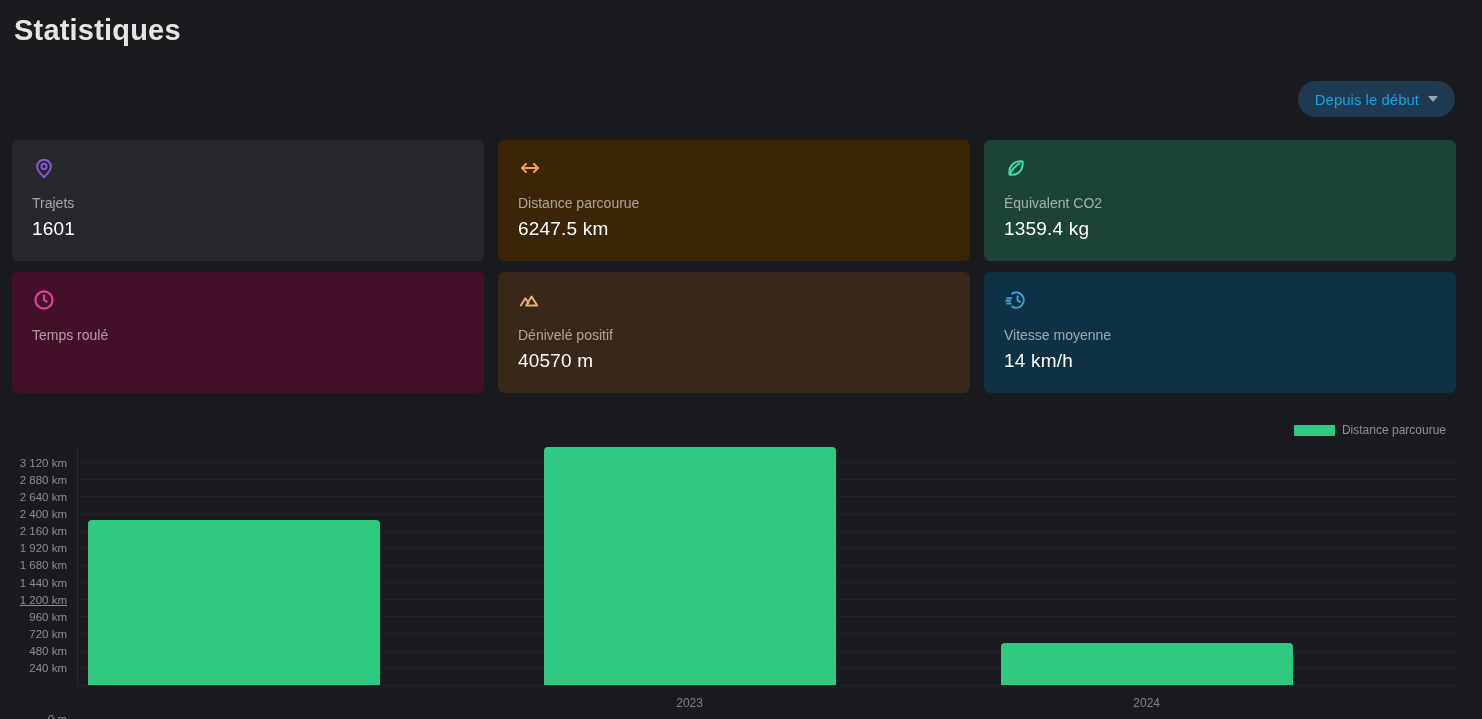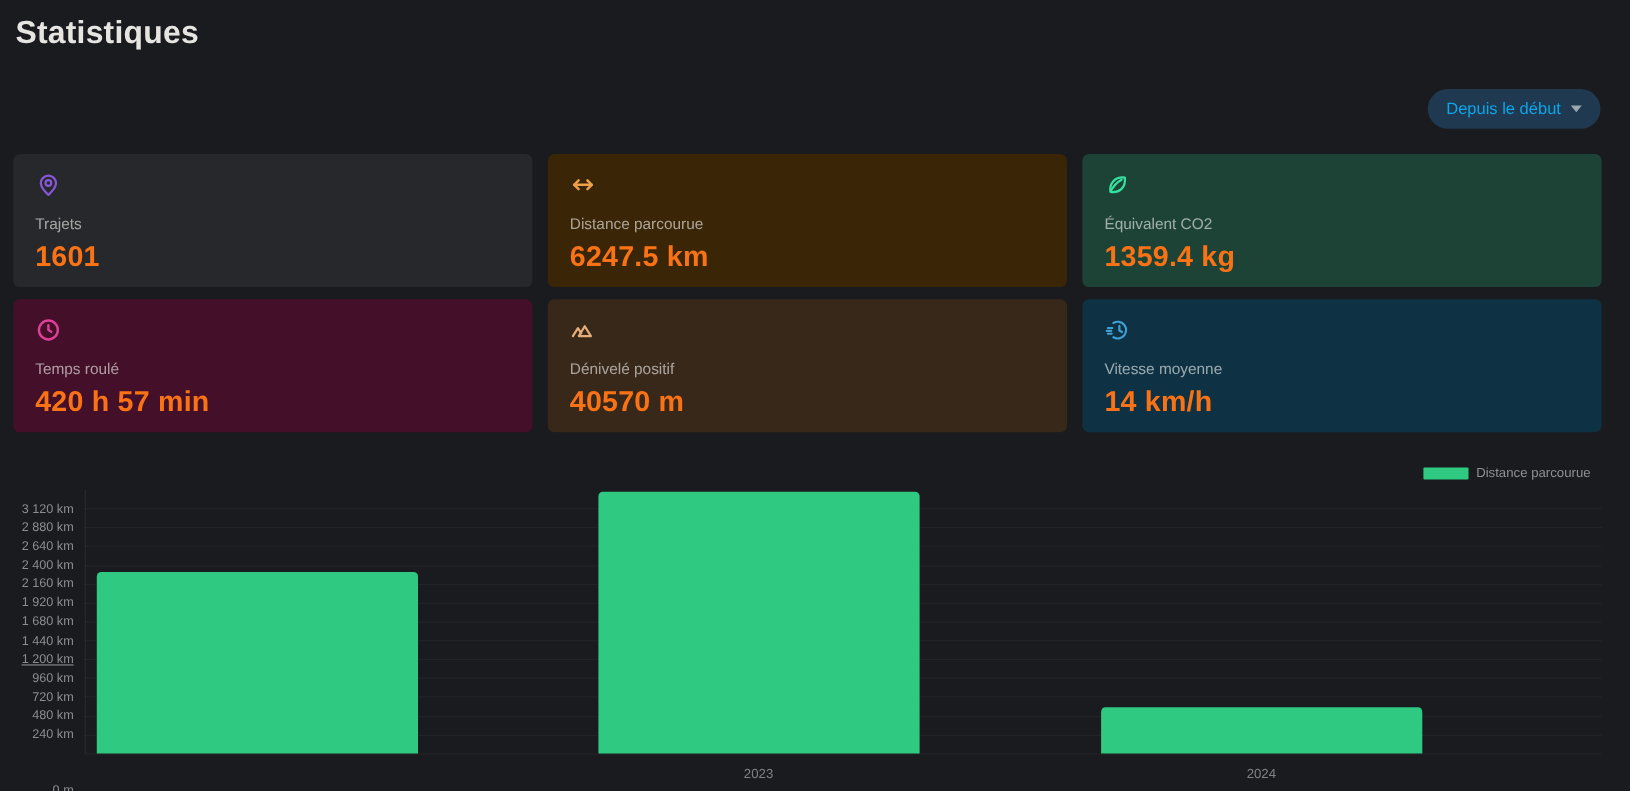--- a/index.html
+++ b/index.html
@@ -38,21 +38,21 @@
   }
   .card {
     height: 121px; border-radius: 6px; padding: 16px 20px;
   }
   .card .icon { display: block; width: 24px; height: 24px; }
   .card .icon svg { width: 24px; height: 24px; display: block; }
   .card-label {
     margin-top: 15px; font-size: 14px; color: rgba(240, 240, 238, 0.62);
   }
   .card-value {
-    margin-top: 7px; font-size: 26px; font-weight: 700; color: #f97316;
+    margin-top: 7px; font-size: 19px; font-weight: 400; color: #ffffff;
     letter-spacing: 0.2px;
   }
 
   
   .chart { position: absolute; inset: 0; }
   .legend {
     position: absolute; top: 423px; right: 36px;
     display: flex; align-items: center; gap: 7px;
   }
   .legend-swatch { width: 41px; height: 11px; border-radius: 1px; }
@@ -126,21 +126,20 @@
     </div>
 
     <div class="card" style="background: rgb(68, 15, 41);">
       <span class="icon" style="color: rgb(224, 63, 152);">
         <svg viewBox="0 0 24 24" fill="none" stroke="currentColor" stroke-width="2.2" stroke-linecap="round" stroke-linejoin="round">
           <circle cx="12" cy="12" r="8.6"></circle>
           <path d="M12 7.6V12l2.6 1.6"></path>
         </svg>
       </span>
       <div class="card-label">Temps roulé</div>
-      <div class="card-value">420 h 57 min</div>
     </div>
 
     <div class="card" style="background: rgb(55, 40, 26);">
       <span class="icon" style="color: rgb(230, 174, 120);">
         <svg viewBox="0 0 24 24" fill="none" stroke="currentColor" stroke-width="2" stroke-linecap="round" stroke-linejoin="round">
           <path d="M2.8 17.5l4.6-7.2 3 4.7"></path>
           <path d="M8.2 17.5l5.4-8.9 5.6 8.9z"></path>
         </svg>
       </span>
       <div class="card-label">Dénivelé positif</div>

